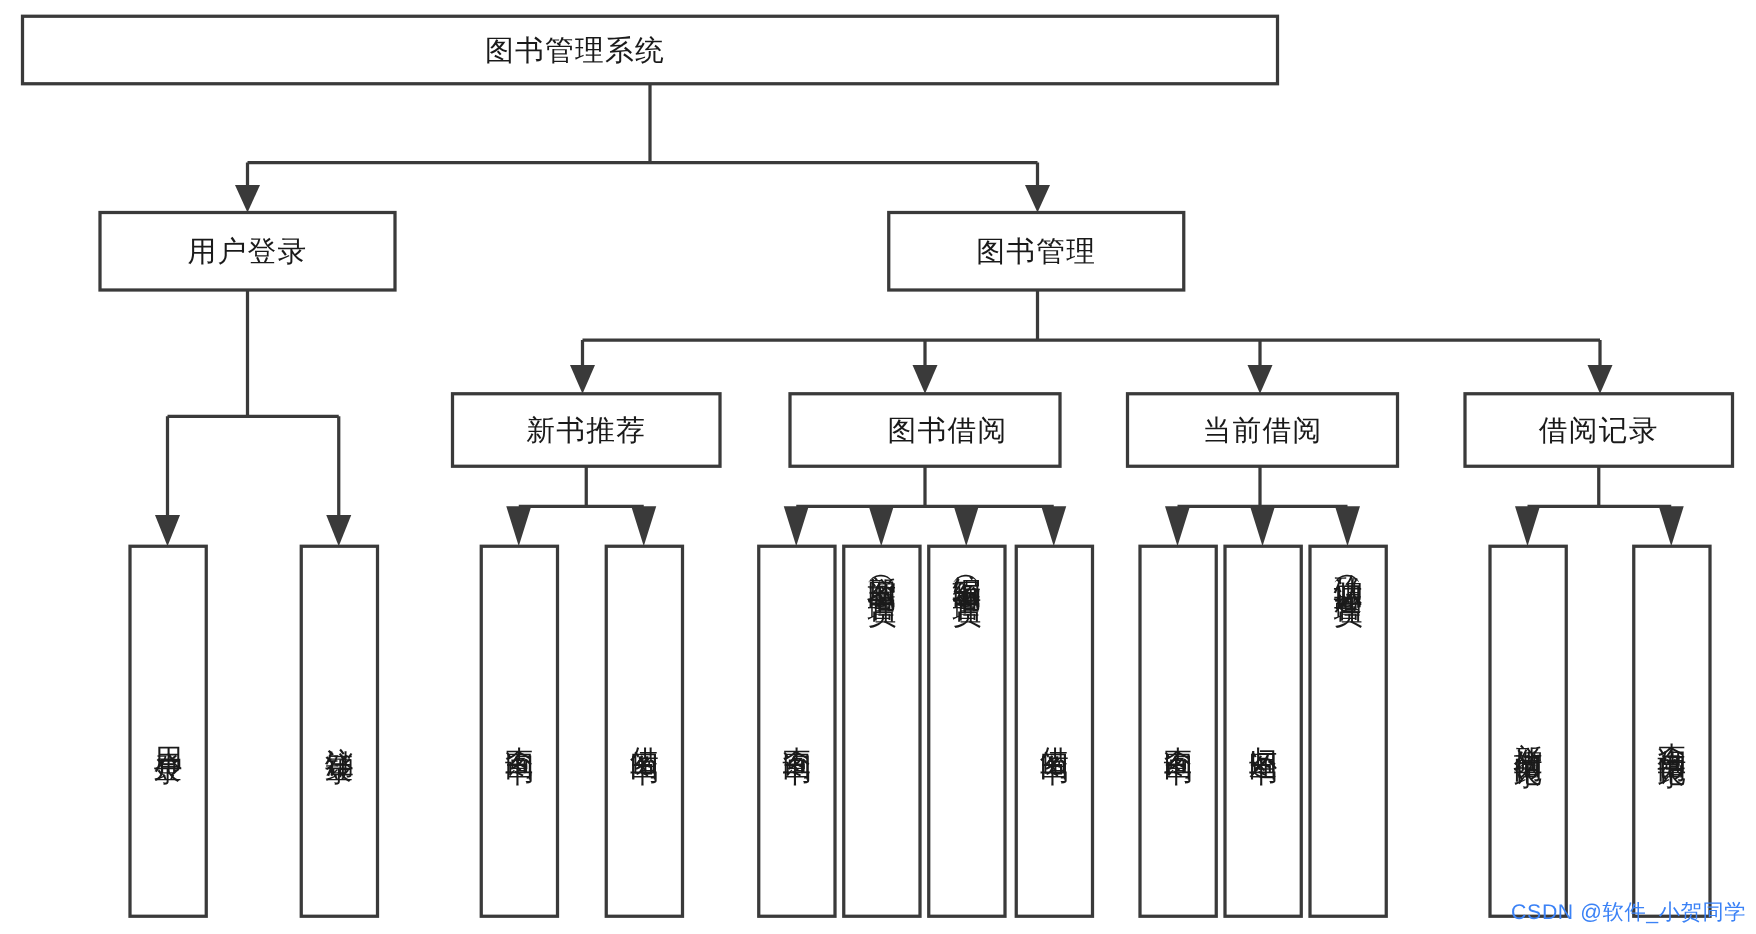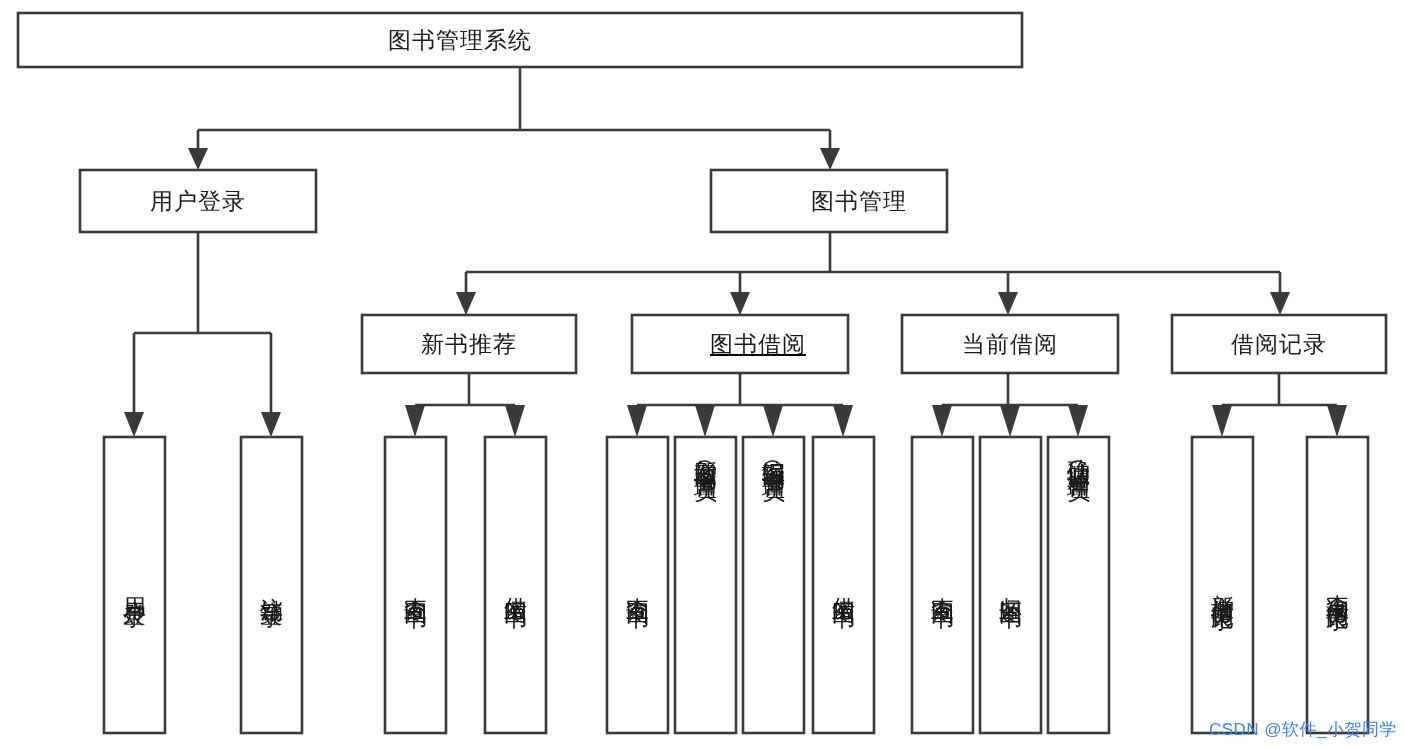--- a/index.html
+++ b/index.html
@@ -172,28 +172,28 @@
     <rect class="node-box" x="1307" y="437" width="61" height="296"></rect>
   </svg>
 
   <div class="htext-wrap" style="left:18px;  top:13px;  width:884px; height:54px;">
     <span class="htext">图书管理系统</span>
   </div>
 
   <div class="htext-wrap" style="left:80px;  top:170px; width:236px; height:62px;">
     <span class="htext">用户登录</span>
   </div>
-  <div class="htext-wrap" style="left:711px; top:170px; width:236px; height:62px;padding-left:30px;">
+  <div class="htext-wrap" style="left:711px; top:170px; width:236px; height:62px;">
     <span class="htext">图书管理</span>
   </div>
 
   <div class="htext-wrap" style="left:362px;  top:315px; width:214px; height:58px;">
     <span class="htext">新书推荐</span>
   </div>
-  <div class="htext-wrap" style="left:632px;  top:315px; width:252px; height:58px;text-decoration:underline;">
+  <div class="htext-wrap" style="left:632px;  top:315px; width:252px; height:58px;">
     <span class="htext">图书借阅</span>
   </div>
   <div class="htext-wrap" style="left:1172px; top:315px; width:214px; height:58px;">
     <span class="htext">借阅记录</span>
   </div>
   <div class="htext-wrap" style="left:902px;  top:315px; width:216px; height:58px;">
     <span class="htext">当前借阅</span>
   </div>
 
   <div class="vtext-wrap" style="left:104px; top:437px; width:61px; height:296px;">

